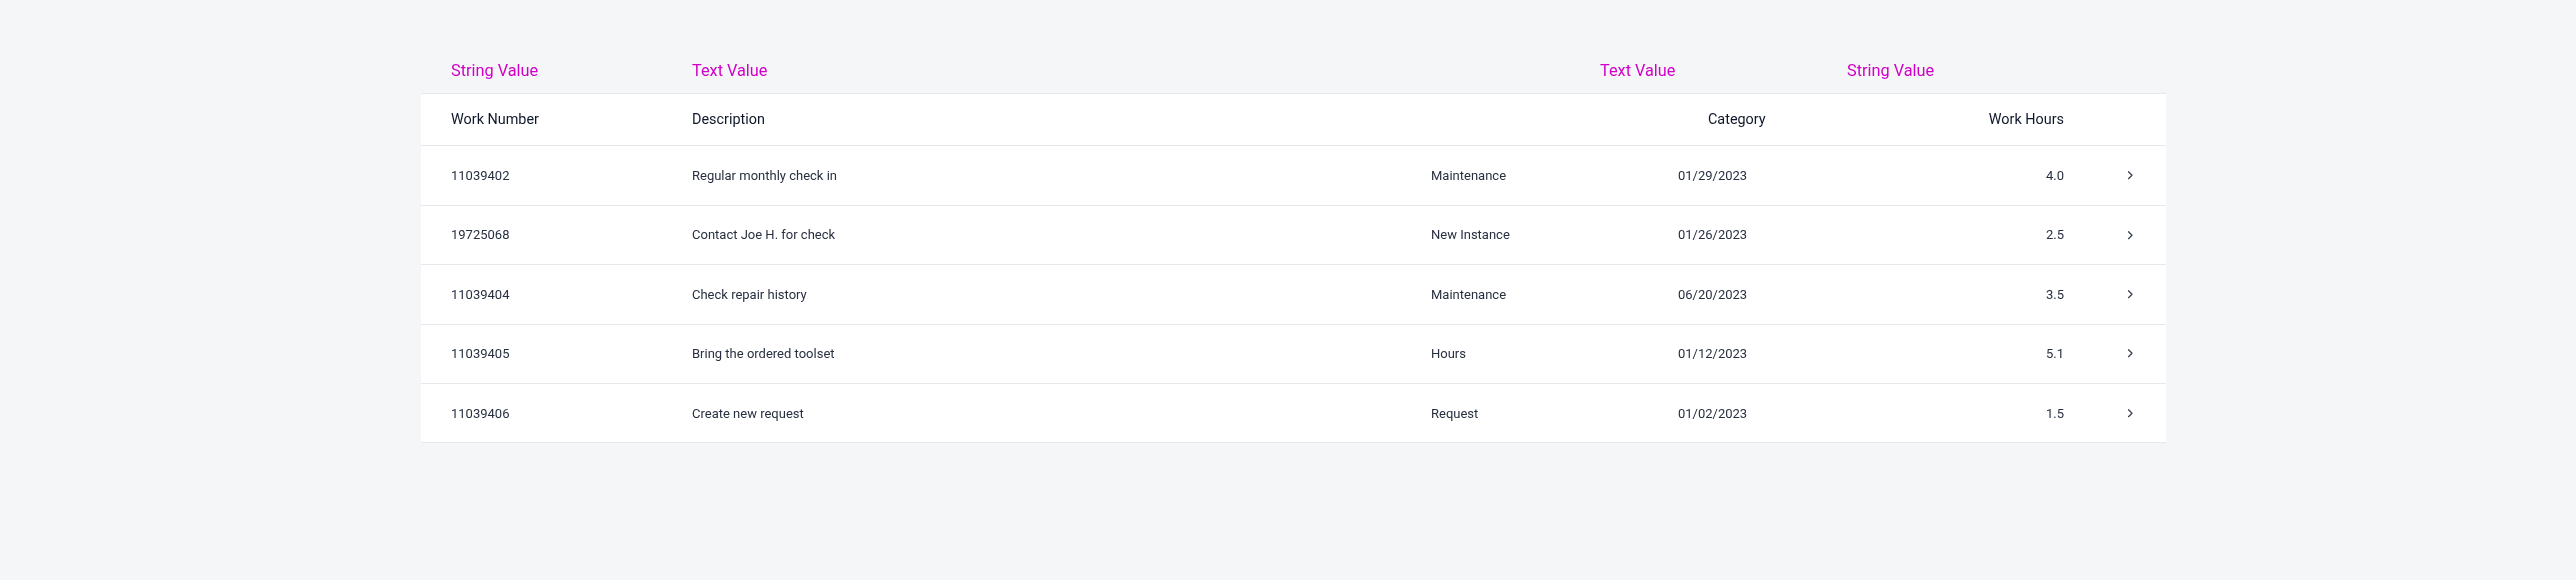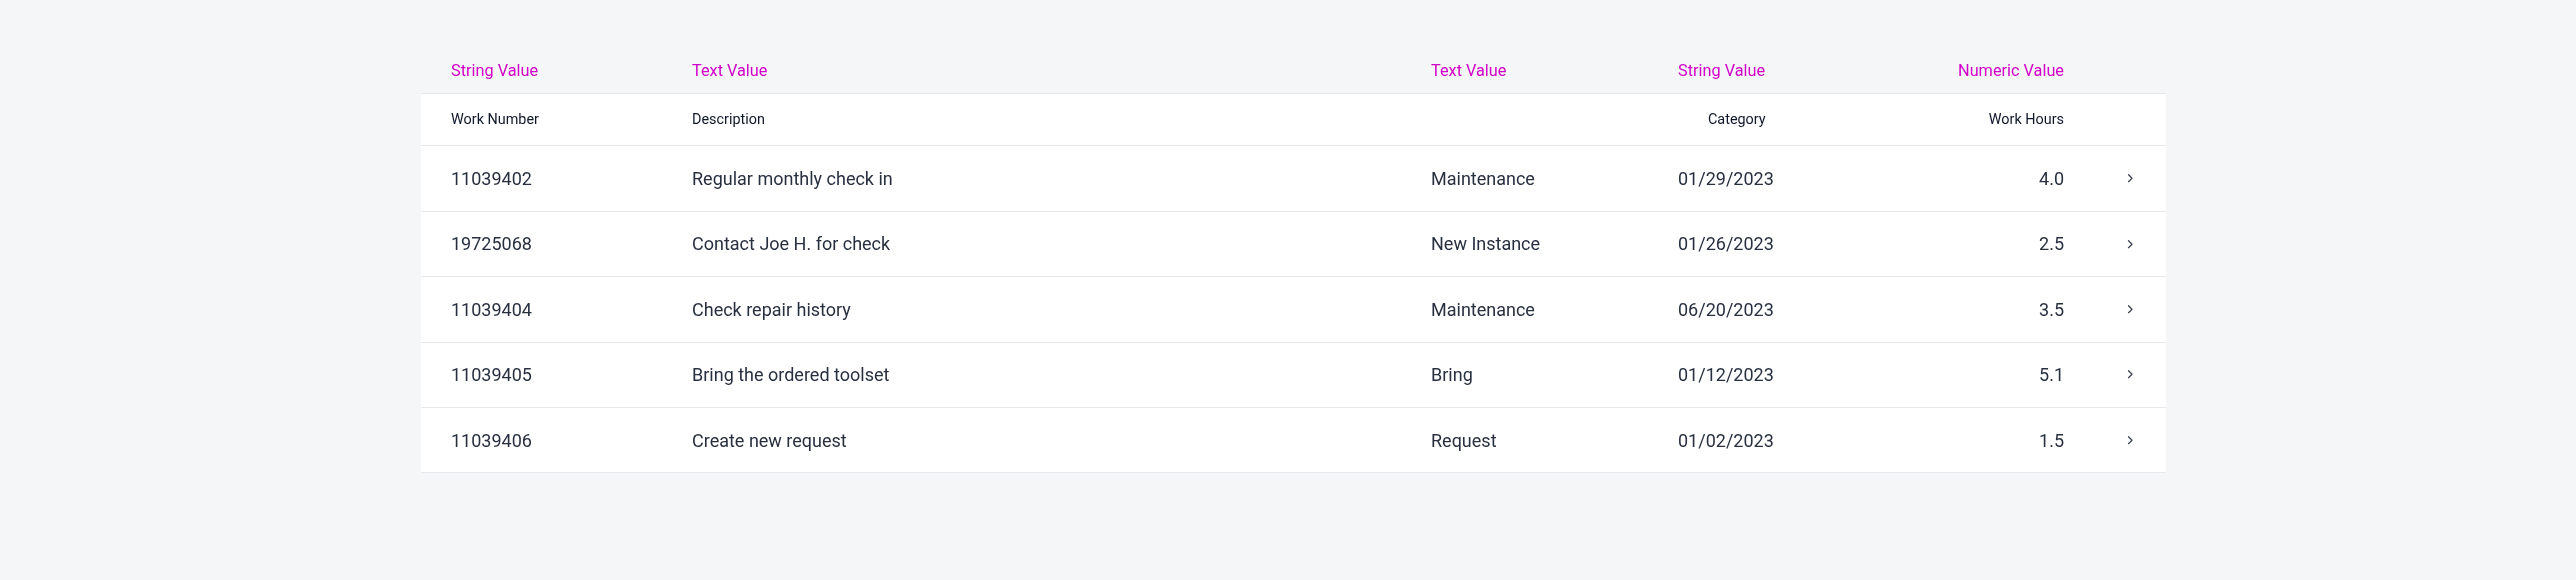--- a/index.html
+++ b/index.html
@@ -45,21 +45,21 @@
   }
   .data-row {
     display: flex;
     width: 100%;
     background: #ffffff;
     border-bottom: 0.6px solid #e6e8eb;
     align-items: center;
     cursor: pointer;
   }
   .data-row .col {
-    font-size: 18px;
+    font-size: 13px;
     color: #283040;
     padding: 21.7px 30px;
   }
   .col { overflow: hidden; text-overflow: ellipsis; white-space: nowrap; }
   .c-work   { flex: 0 0 241px; }
   .c-desc   { flex: 1 1 auto; }
   .c-cat    { flex: 0 0 247px; }
   .c-date   { flex: 0 0 277px; }
   .c-hours  { flex: 0 0 169px; text-align: right; }
   .c-chev   { flex: 0 0 72px; display:flex; align-items:center; justify-content:center; }
@@ -71,21 +71,20 @@
 <body>
 
 <div class="page">
   <div class="table-wrap">
 
     <div class="meta-row">
       <div class="col c-work">String Value</div>
       <div class="col c-desc">Text Value</div>
       <div class="col c-cat">Text Value</div>
       <div class="col c-date">String Value</div>
-      <div class="col c-hours">Numeric Value</div>
       <div class="col c-chev"></div>
     </div>
 
     <div class="header-row">
       <div class="col c-work">Work Number</div>
       <div class="col c-desc">Description</div>
       <div class="col c-cat">Category</div>
       <div class="col c-hours">Work Hours</div>
       <div class="col c-chev"></div>
     </div>
@@ -131,21 +130,21 @@
             <svg viewBox="0 0 24 24">
               <path d="M9 5l7 7-7 7"></path>
             </svg>
           </span>
       </div>
     </div>
 
     <div class="data-row">
       <div class="col c-work">11039405</div>
       <div class="col c-desc">Bring the ordered toolset</div>
-      <div class="col c-cat">Bring</div>
+      <div class="col c-cat">Hours</div>
       <div class="col c-date">01/12/2023</div>
       <div class="col c-hours">5.1</div>
       <div class="col c-chev">
         <span class="chev-icon">
             <svg viewBox="0 0 24 24">
               <path d="M9 5l7 7-7 7"></path>
             </svg>
           </span>
       </div>
     </div>

